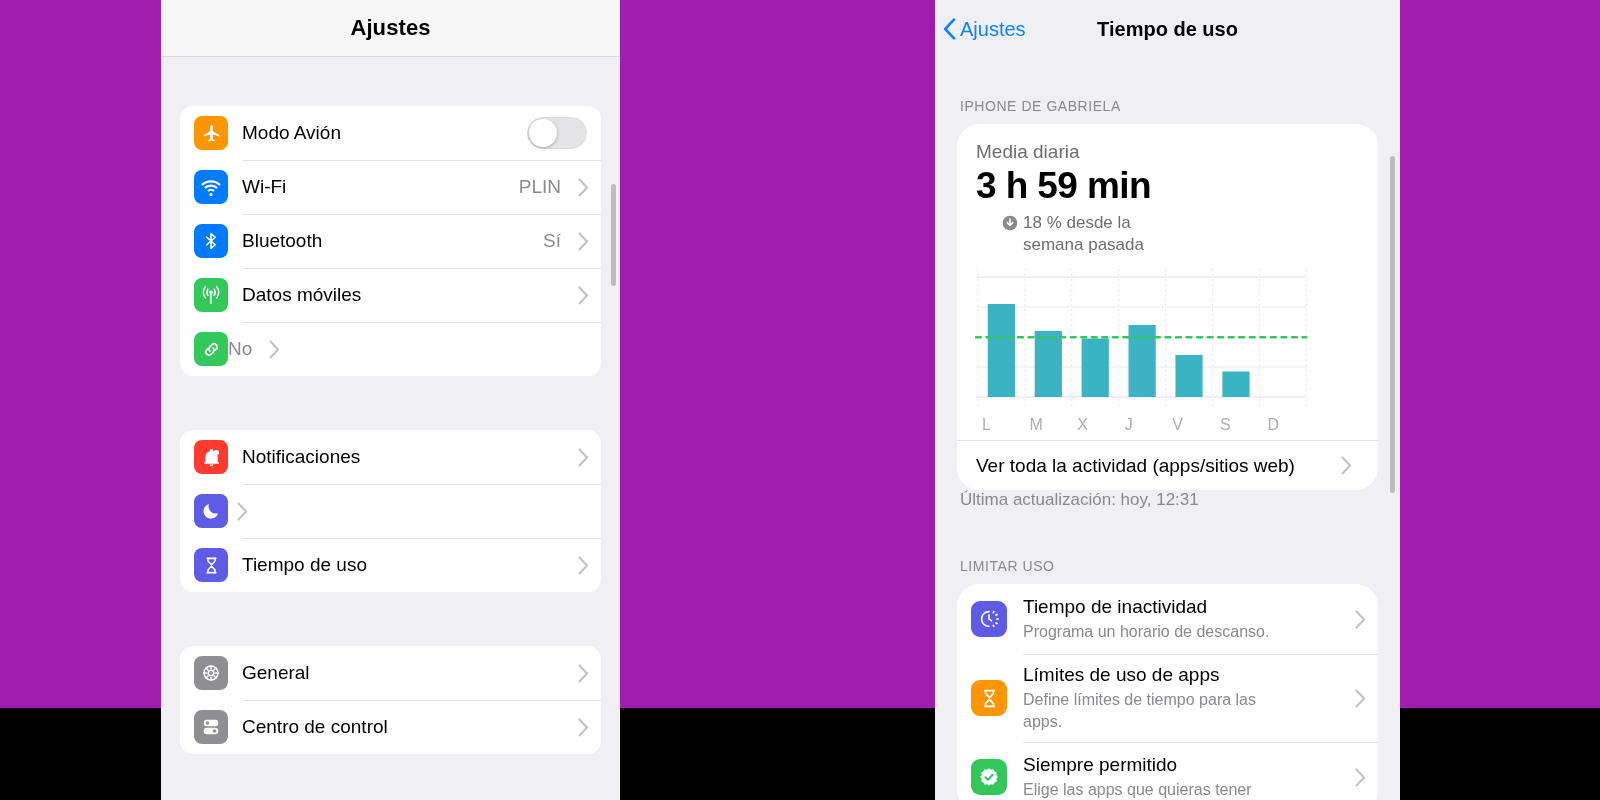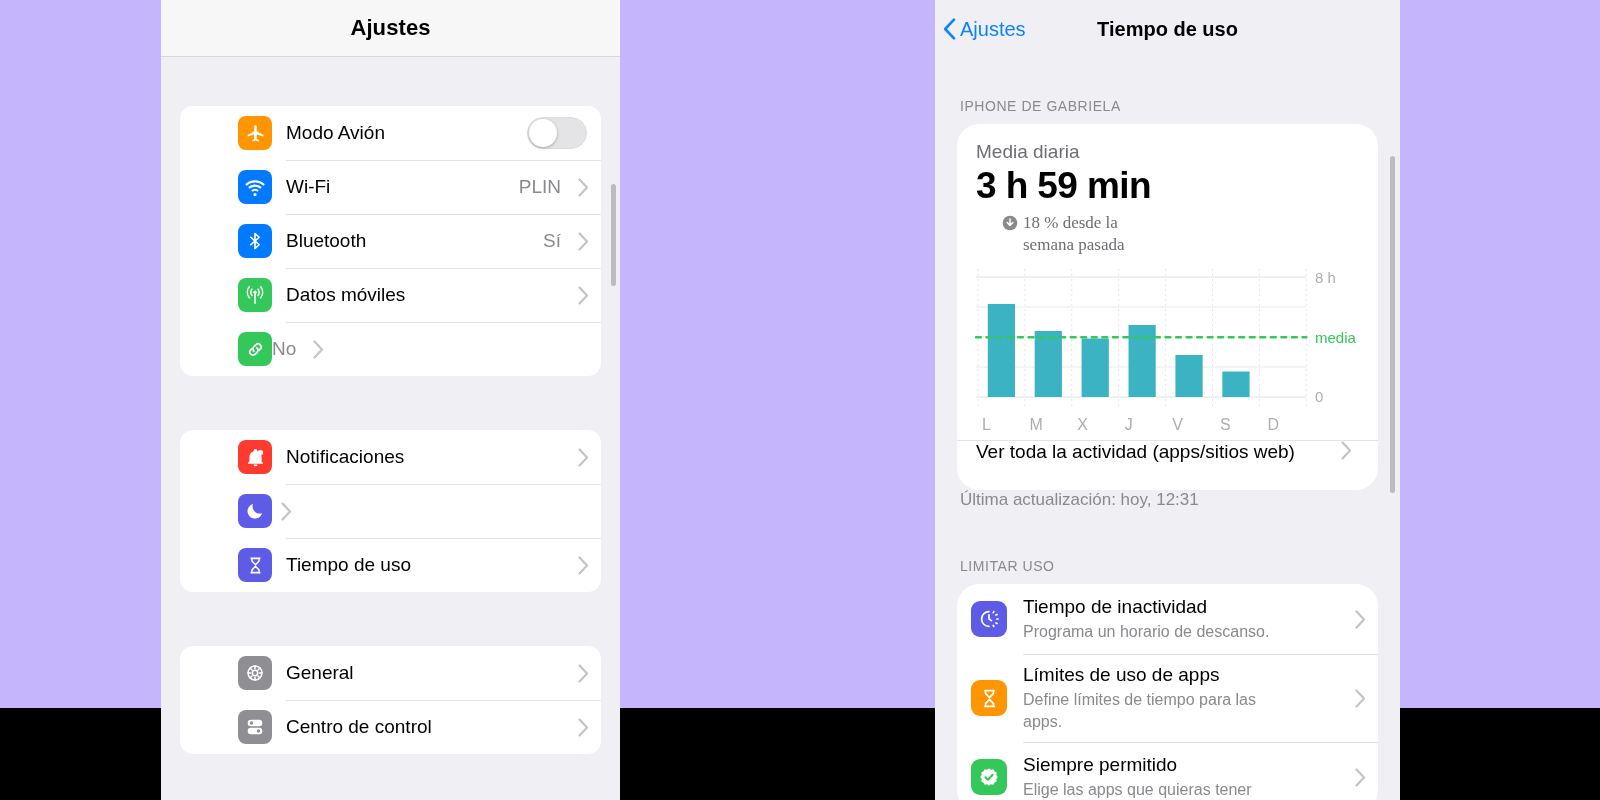--- a/index.html
+++ b/index.html
@@ -3,21 +3,21 @@
 <meta charset="utf-8">
 <title>Tiempo de uso</title>
 <style>
   * { box-sizing: border-box; margin: 0; padding: 0; }
   html, body {
     width: 1600px; height: 800px;
     background: #000;
     font-family: "Liberation Sans", sans-serif;
     overflow: hidden;
   }
-  .stage { position: relative; width: 1600px; height: 708px; background: #c4b5fd; }
+  .stage { position: relative; width: 1600px; height: 708px; background: #a21caf; }
 
   
   .left-panel {
     position: absolute; left: 161px; top: 0; width: 459px; height: 800px;
     background: #EFEFF4; overflow: hidden;
   }
   .left-navbar {
     height: 57px; background: #F7F7F8;
     border-bottom: 1px solid #D8D8DC;
     display: flex; align-items: center; justify-content: center;
@@ -27,21 +27,21 @@
 
   .group {
     background: #fff; border-radius: 13px; overflow: hidden;
   }
   .g1 { margin-top: 49px; }
   .g2 { margin-top: 54px; }
   .g3 { margin-top: 54px; }
 
   .row {
     display: flex; align-items: center; min-height: 54px;
-    padding-left: 14px; position: relative; margin-left: 44px;
+    padding-left: 14px; position: relative;
   }
   .row + .row::before {
     content: ""; position: absolute; left: 62px; right: 0; top: 0;
     height: 1px; background: #E3E3E6;
   }
   .row-icon {
     width: 34px; height: 34px; border-radius: 8px;
     flex: 0 0 34px; display: flex; align-items: center; justify-content: center;
     color: #fff;
   }
@@ -93,37 +93,37 @@
   }
 
   .card { background: #fff; border-radius: 22px; overflow: hidden; }
 
   .summary { padding: 17px 19px 12px 19px; }
   .summary-label { font-size: 19px; color: #6E6E73; }
   .summary-row { display: flex; align-items: flex-start; margin-top: 4px; flex-direction: column; }
   .summary-value { font-size: 37px; font-weight: bold; color: #000; letter-spacing: -.6px; line-height: 1.05; }
   .summary-delta {
     margin-left: 26px; margin-top: 6px; font-size: 17px; color: #6E6E73;
-    line-height: 1.33; max-width: 170px; display: flex; align-items: flex-start; font-family: Liberation Serif, serif;
+    line-height: 1.33; max-width: 170px; display: flex; align-items: flex-start;
   }
   .delta-icon { margin-right: 5px; margin-top: 3px; flex: 0 0 auto; color: #8A8A8E; }
 
   
   .chart-wrap { padding: 0 19px 6px 19px; }
   .chart { position: relative; width: 100%; height: 145px; }
   .chart svg { display: block; width: 100%; height: 145px; overflow: visible; }
   .chart-daylabels {
     display: flex; margin-top: 2px; padding-right: 50px;
   }
   .chart-daylabels span {
     flex: 1 1 0; font-size: 16px; color: #AEAEB2; text-align: left; padding-left: 6px;
   }
 
   .see-all {
-    display: flex; align-items: flex-start; min-height: 50px;
+    display: flex; align-items: center; min-height: 50px;
     border-top: 1px solid #E3E3E6; padding: 0 14px 0 19px;
   }
   .see-all-label { flex: 1 1 auto; font-size: 19px; color: #000; }
   .updated { font-size: 17px; color: #8A8A8E; margin: 0 0 0 3px; }
 
   .limit-row {
     display: flex; align-items: center; min-height: 70px;
     padding-left: 14px; position: relative;
   }
   .limit-row + .limit-row::before {
@@ -376,25 +376,20 @@
               <g id="bars">
                   <rect x="12.29" y="35.00" width="28.42" height="93.00" fill="#3BB3C3"></rect>
                   <rect x="61.29" y="62.00" width="28.42" height="66.00" fill="#3BB3C3"></rect>
                   <rect x="110.29" y="69.50" width="28.42" height="58.50" fill="#3BB3C3"></rect>
                   <rect x="159.29" y="56.00" width="28.42" height="72.00" fill="#3BB3C3"></rect>
                   <rect x="208.29" y="86.00" width="28.42" height="42.00" fill="#3BB3C3"></rect>
                   <rect x="257.29" y="102.50" width="28.42" height="25.50" fill="#3BB3C3"></rect>
                 </g>
               <line id="avgline" x1="0" y1="68.30" x2="345" y2="68.30" stroke="#34C759" stroke-width="2.6" stroke-dasharray="5 6" stroke-linecap="round"></line>
             </svg>
-            <div style="position:absolute;right:0;top:0;width:52px;height:145px;pointer-events:none;">
-              <div style="position:absolute;left:8px;top:0;font-size:15px;color:#AEAEB2;">8 h</div>
-              <div style="position:absolute;left:8px;top:60px;font-size:15px;color:#34C759;">media</div>
-              <div style="position:absolute;left:8px;top:119px;font-size:15px;color:#AEAEB2;">0</div>
-            </div>
           </div>
           <div class="chart-daylabels" id="daylabels">
               <span>L</span>
               <span>M</span>
               <span>X</span>
               <span>J</span>
               <span>V</span>
               <span>S</span>
               <span>D</span>
             </div>

